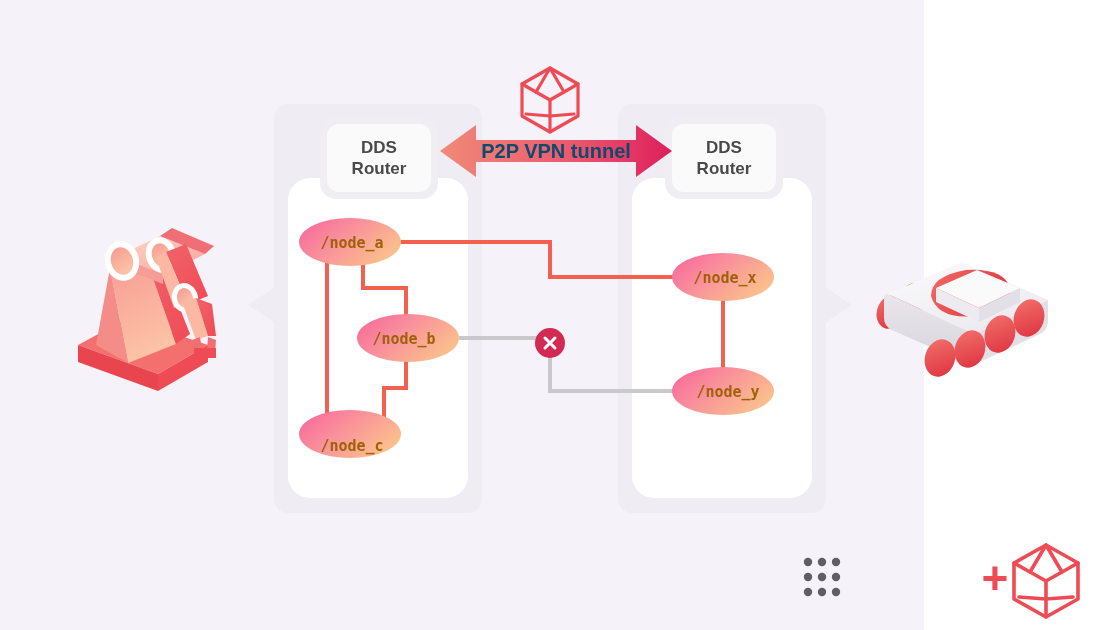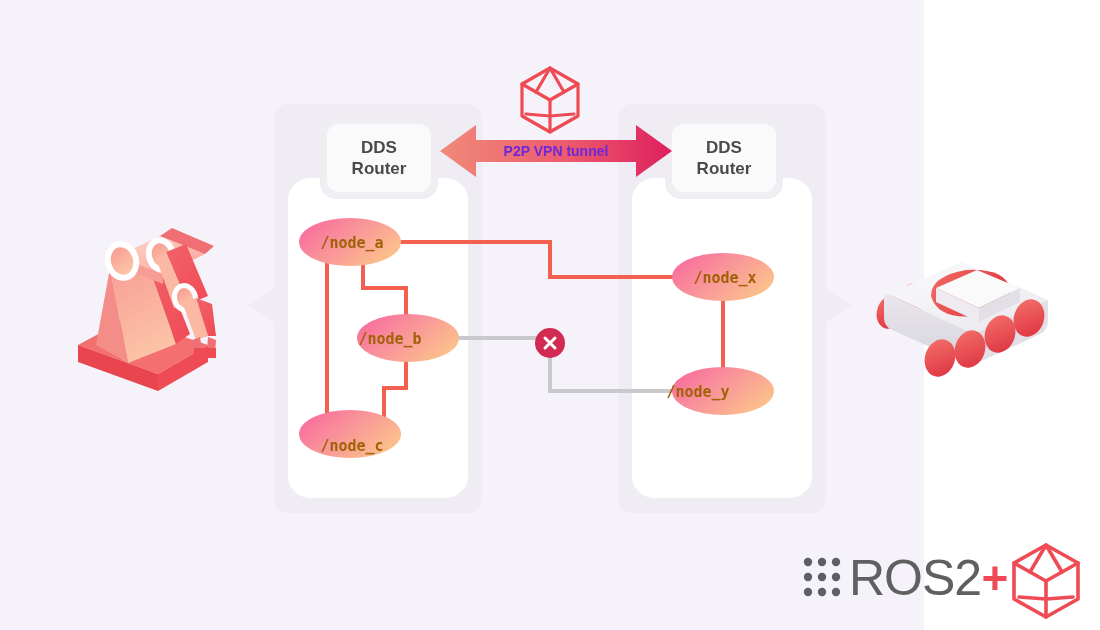--- a/index.html
+++ b/index.html
@@ -33,22 +33,22 @@
   }
   .router-label {
     color: #4a4a4a;
     font-size: 17px;
     font-weight: 700;
     line-height: 1.25;
     text-align: center;
     transform: translate(-50%, -50%);
   }
   .tunnel-label {
-    color: #6d28d9;
-    font-size: 14px;
+    color: #0c4a6e;
+    font-size: 20px;
     font-weight: 700;
     text-align: center;
     transform: translate(-50%, -50%);
   }
   .ros-word {
     position: absolute;
     color: #606060;
     font-size: 50px;
     font-weight: 500;
     letter-spacing: -1px;
@@ -263,21 +263,20 @@
     </g>
   </svg>
 
   <div class="txt router-label" style="left:379px; top:158px;"><span>DDS</span><br><span>Router</span></div>
 
   <div class="txt router-label" style="left:724px; top:158px;"><span>DDS</span><br><span>Router</span></div>
 
   <div class="txt tunnel-label" style="left:556px; top:151px;">P2P VPN tunnel</div>
 
   <div class="txt node-label" style="left:352px; top:243px;">/node_a</div>
-  <div class="txt node-label" style="left:390px; top:339px;">/node_b</div>
+  <div class="txt node-label" style="left:404px; top:339px;">/node_b</div>
   <div class="txt node-label" style="left:352px; top:446px;">/node_c</div>
   <div class="txt node-label" style="left:725px; top:278px;text-align:center;">/node_x</div>
-  <div class="txt node-label" style="left:698px; top:392px;">/node_y</div>
-
-  <div class="ros-word" style="left:849px; top:578px;">ROS2</div>
+  <div class="txt node-label" style="left:728px; top:392px;">/node_y</div>
+
   <div class="plus-sign" style="left:995px; top:578px;">+</div>
 
 </div>
 
 </body></html>

